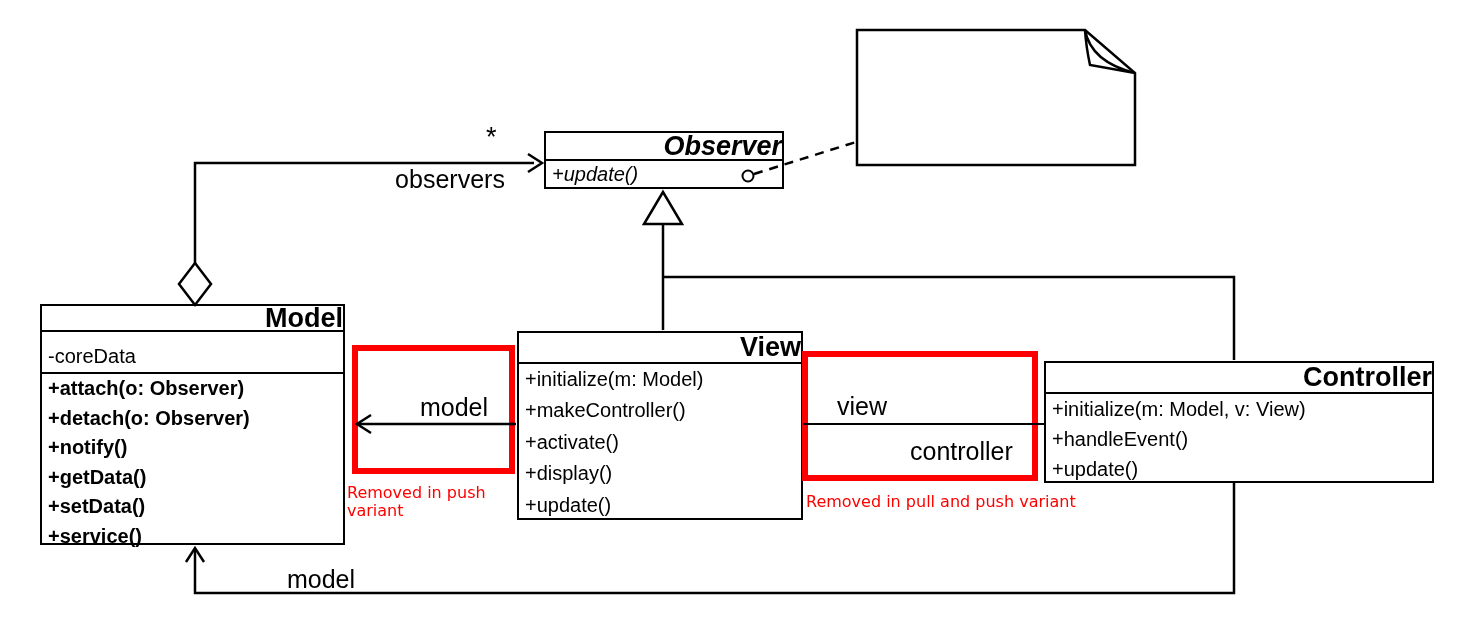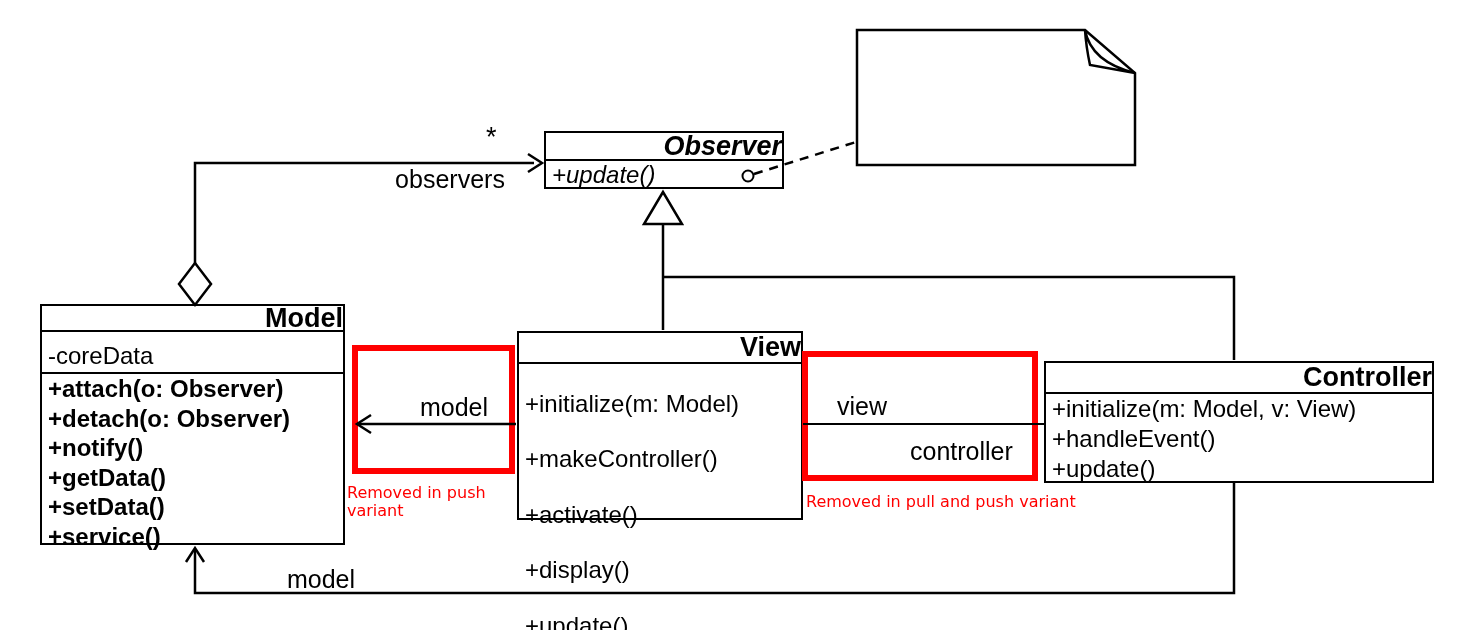--- a/index.html
+++ b/index.html
@@ -21,41 +21,41 @@
   .uml-title {
     font-weight: bold;
     text-align: right;
     font-size: 27px;
     box-sizing: border-box;
   }
   .compartment {
     border-top: 2px solid #000000;
     box-sizing: border-box;
     padding-left: 6px;
-    font-size: 24px;
+    font-size: 20px;
     overflow: hidden;
   }
   .member { white-space: nowrap; }
 
   
   #box-observer { left: 544px; top: 131px; width: 240px; height: 58px; }
   #box-observer .uml-title { font-style: italic; line-height: 26px; height: 26px; }
   #box-observer .compartment { font-style: italic; }
   #box-observer .member { line-height: 27px; }
 
   
   #box-model { left: 40px; top: 304px; width: 305px; height: 241px; }
   #box-model .uml-title { line-height: 24px; height: 24px; }
   #box-model .attrs .member { line-height: 32px; margin-top: 8px; }
   #box-model .methods .member { line-height: 29.6px; font-weight: bold; }
 
   
   #box-view { left: 517px; top: 331px; width: 286px; height: 189px; }
   #box-view .uml-title { line-height: 29px; height: 29px; }
-  #box-view .methods .member { line-height: 31.4px; margin-top: 24px; }
+  #box-view .methods .member { line-height: 31.4px; }
 
   
   #box-controller { left: 1044px; top: 361px; width: 390px; height: 122px; }
   #box-controller .uml-title { line-height: 29px; height: 29px; }
   #box-controller .methods .member { line-height: 30px; }
 
   
   .red-box {
     position: absolute;
     border: 6px solid #ff0000;

